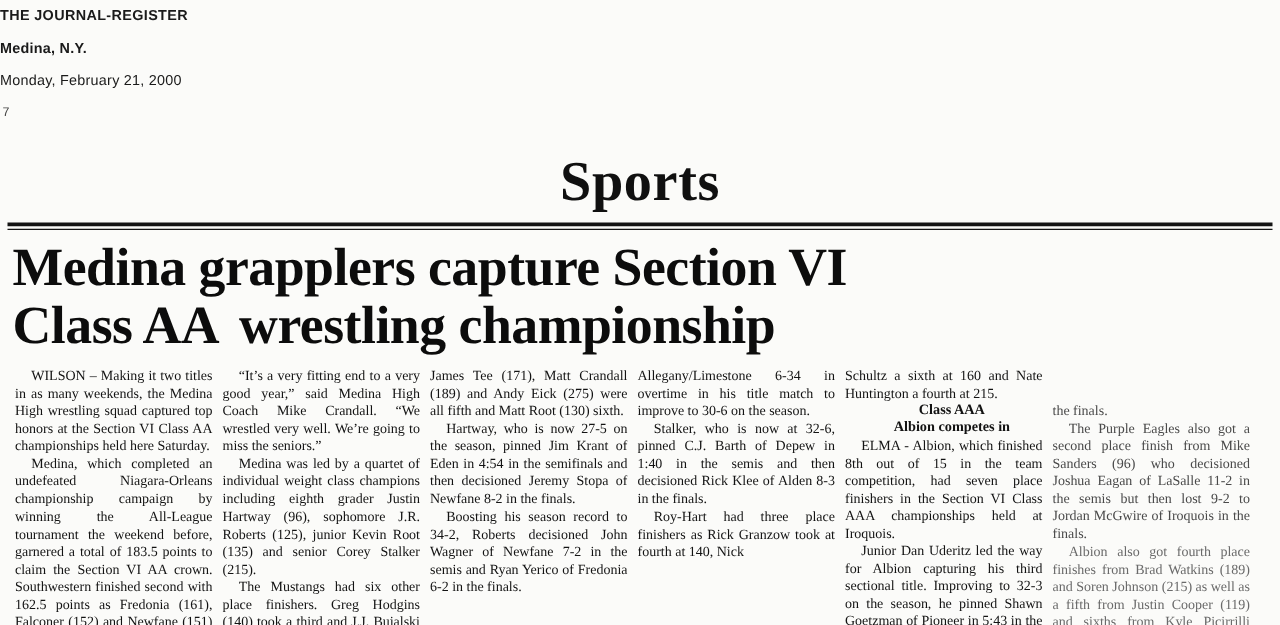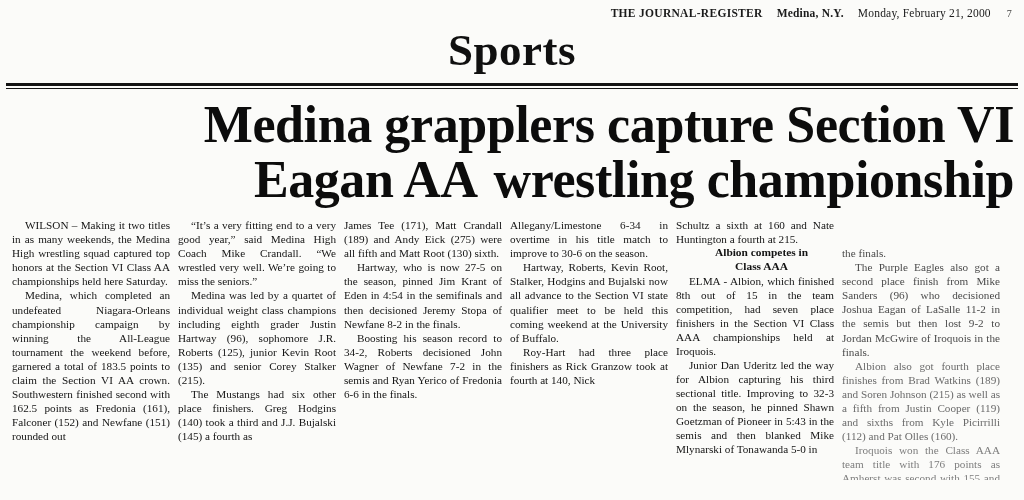--- a/index.html
+++ b/index.html
@@ -20,27 +20,28 @@
     height: 500px;
     background: #fbfbf9;
     padding: 0;
     box-sizing: border-box;
   }
 
   
   .masthead {
     display: flex;
     justify-content: flex-end;
-    align-items: flex-end;
+    align-items: flex-start;
     gap: 14px;
     padding: 7px 12px 0 0;
-    font-family: Liberation Serif, serif;
+    font-family: Liberation Sans, sans-serif;
     font-size: 11.5px;
     letter-spacing: 0.2px;
     color: #1a1a1a;
+    flex-direction: column;
   }
   .masthead .paper {
     font-weight: bold;
     letter-spacing: 0.3px;
   }
   .masthead .place {
     font-weight: bold;
   }
   .masthead .date {
     font-weight: normal;
@@ -51,41 +52,41 @@
     padding-left: 2px;
   }
 
   
   .section-title {
     text-align: center;
     font-family: "Liberation Serif", serif;
     font-weight: bold;
     font-size: 45px;
     line-height: 1;
-    margin-top: 9px;
+    margin-top: 27px;
     letter-spacing: 0.5px;
   }
   .rule-thick {
     margin: 10px 6px 0 6px;
     border-top: 3px solid #141414;
   }
   .rule-thin {
     margin: 2px 6px 0 6px;
     border-top: 1px solid #141414;
   }
 
   
   .headline {
     margin: 8px 10px 0 10px;
     font-family: "Liberation Serif", serif;
     font-weight: bold;
-    font-size: 52px;
+    font-size: 43px;
     line-height: 1.06;
     letter-spacing: -0.4px;
-    text-align: right;
+    text-align: left;
     color: #0c0c0c;
   }
   .headline .l1 { display: block; white-space: nowrap; }
   .headline .l2 { display: block; white-space: nowrap; }
   .headline .l2 .gap { display: inline-block; width: 16px; }
 
   
   .columns {
     display: flex;
     margin: 11px 10px 0 12px;
@@ -141,52 +142,52 @@
     <span class="pageno">7</span>
   </div>
 
   <div class="section-title">Sports</div>
 
   <div class="rule-thick"></div>
   <div class="rule-thin"></div>
 
   <div class="headline">
     <span class="l1">Medina grapplers capture Section VI</span>
-    <span class="l2"><span>Eagan AA</span><span class="gap"></span><span>wrestling championship</span></span>
+    <span class="l2"><span>Class AA</span><span class="gap"></span><span>wrestling championship</span></span>
   </div>
 
   <div class="columns">
 
     <div class="col">
       <p class="first">WILSON – Making it two titles in as many weekends, the Medina High wrestling squad captured top honors at the Section VI Class AA championships held here Saturday.</p>
       <p>Medina, which completed an undefeated Niagara-Orleans championship campaign by winning the All-League tournament the weekend before, garnered a total of 183.5 points to claim the Section VI AA crown. Southwestern finished second with 162.5 points as Fredonia (161), Falconer (152) and Newfane (151) rounded out</p>
     </div>
 
     <div class="col">
       <p>“It’s a very fitting end to a very good year,” said Medina High Coach Mike Crandall. “We wrestled very well. We’re going to miss the seniors.”</p>
       <p>Medina was led by a quartet of individual weight class champions including eighth grader Justin Hartway (96), sophomore J.R. Roberts (125), junior Kevin Root (135) and senior Corey Stalker (215).</p>
       <p>The Mustangs had six other place finishers. Greg Hodgins (140) took a third and J.J. Bujalski (145) a fourth as</p>
     </div>
 
     <div class="col">
       <p class="noindent">James Tee (171), Matt Crandall (189) and Andy Eick (275) were all fifth and Matt Root (130) sixth.</p>
       <p>Hartway, who is now 27-5 on the season, pinned Jim Krant of Eden in 4:54 in the semifinals and then decisioned Jeremy Stopa of Newfane 8-2 in the finals.</p>
-      <p>Boosting his season record to 34-2, Roberts decisioned John Wagner of Newfane 7-2 in the semis and Ryan Yerico of Fredonia 6-6 in the finals.</p>
+      <p>Boosting his season record to 34-2, Roberts decisioned John Wagner of Newfane 7-2 in the semis and Ryan Yerico of Fredonia 6-2 in the finals.</p>
     </div>
 
     <div class="col">
       <p class="noindent">Allegany/Limestone 6-34 in overtime in his title match to improve to 30-6 on the season.</p>
-      <p>Hartway, Roberts, Kevin Root, Stalker, Hodgins and Bujalski now all advance to the Section VI state qualifier meet to be held this coming weekend at the University of Buffalo.</p>
+      <p>Stalker, who is now at 32-6, pinned C.J. Barth of Depew in 1:40 in the semis and then decisioned Rick Klee of Alden 8-3 in the finals.</p>
       <p>Roy-Hart had three place finishers as Rick Granzow took at fourth at 140, Nick</p>
     </div>
 
     <div class="col">
       <p class="noindent">Schultz a sixth at 160 and Nate Huntington a fourth at 215.</p>
+      <p class="subhead">Class AAA</p>
       <p class="subhead">Albion competes in</p>
-      <p class="subhead">Class AAA</p>
       <p>ELMA - Albion, which finished 8th out of 15 in the team competition, had seven place finishers in the Section VI Class AAA championships held at Iroquois.</p>
       <p>Junior Dan Uderitz led the way for Albion capturing his third sectional title. Improving to 32-3 on the season, he pinned Shawn Goetzman of Pioneer in 5:43 in the semis and then blanked Mike Mlynarski of Tonawanda 5-0 in</p>
     </div>
 
     <div class="col faded">
       <p class="noindent">the finals.</p>
       <p>The Purple Eagles also got a second place finish from Mike Sanders (96) who decisioned Joshua Eagan of LaSalle 11-2 in the semis but then lost 9-2 to Jordan McGwire of Iroquois in the finals.</p>
       <p class="fade2">Albion also got fourth place finishes from Brad Watkins (189) and Soren Johnson (215) as well as a fifth from Justin Cooper (119) and sixths from Kyle Picirrilli (112) and Pat Olles (160).</p>
       <p class="fade3">Iroquois won the Class AAA team title with 176 points as Amherst was second with 155 and Tonawanda third</p>
     </div>

